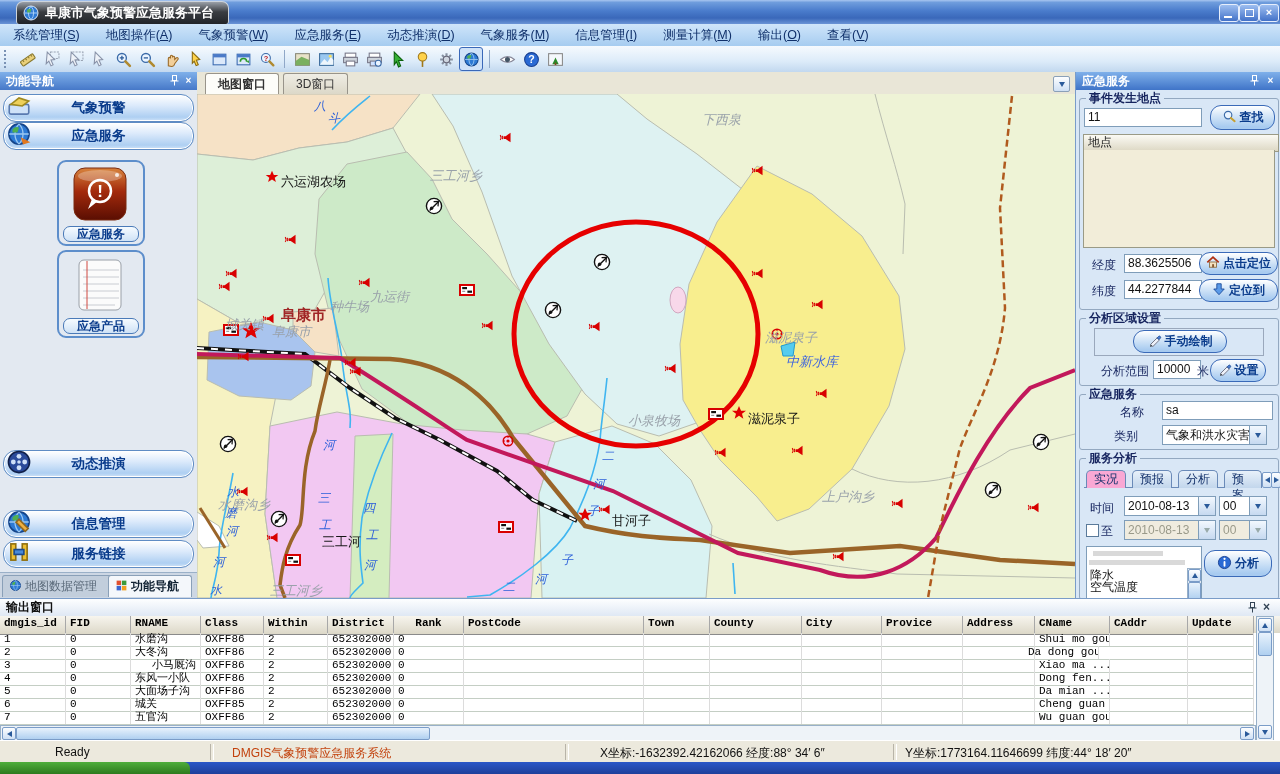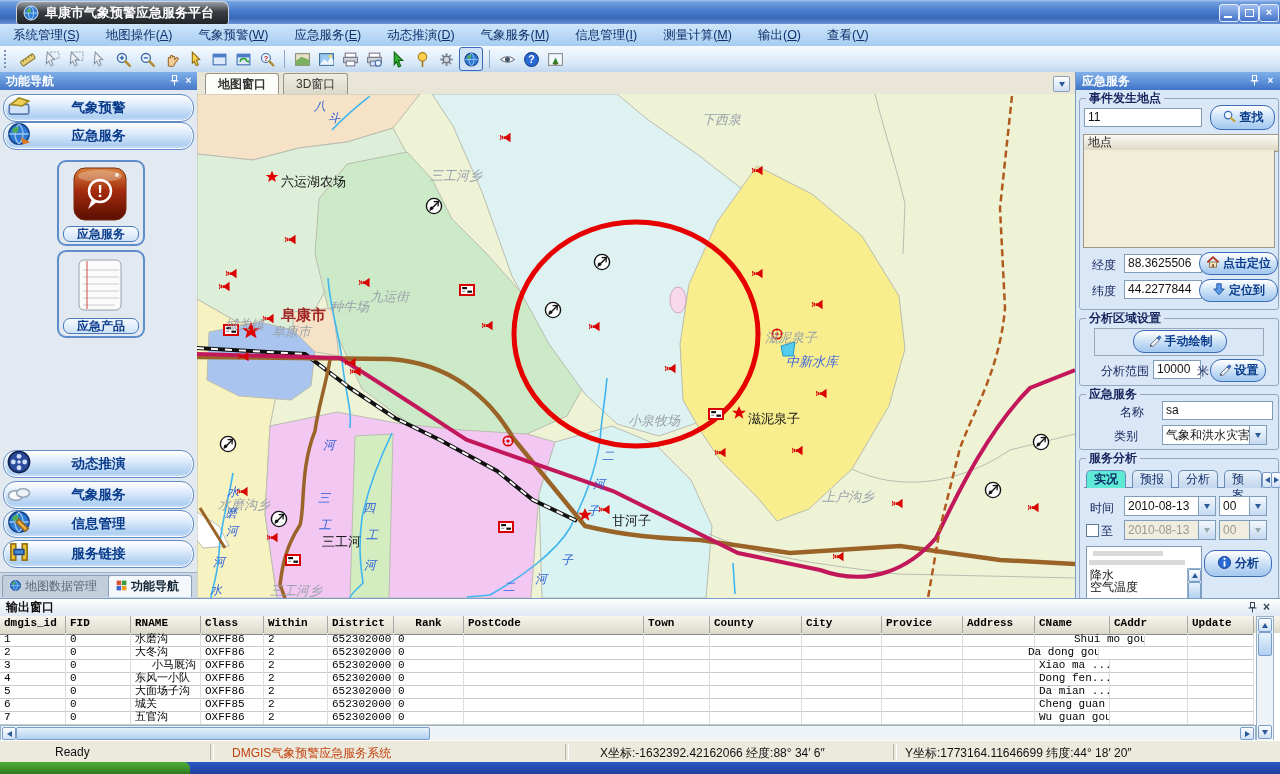--- a/index.html
+++ b/index.html
@@ -68,21 +68,21 @@
   .combo .ctext{position:absolute;left:3px;top:0;right:17px;line-height:18px;overflow:hidden;white-space:nowrap}
   .cbtn{position:absolute;right:0;top:0;bottom:0;width:16px;display:flex;align-items:center;justify-content:center;
     background:linear-gradient(#f2f8fe,#c6d9f0);border-left:1px solid #7f9db9}
   .combo.dis{background:#f0ecdf;color:#9a9a8a}
   .tri-d{width:0;height:0;border-left:3.5px solid transparent;border-right:3.5px solid transparent;border-top:5px solid #2a5a9a}
   .tri-u{width:0;height:0;border-left:3.5px solid transparent;border-right:3.5px solid transparent;border-bottom:5px solid #2a5a9a}
   .tri-l{width:0;height:0;border-top:3.5px solid transparent;border-bottom:3.5px solid transparent;border-right:5px solid #2a5a9a}
   .tri-r{width:0;height:0;border-top:3.5px solid transparent;border-bottom:3.5px solid transparent;border-left:5px solid #2a5a9a}
   .stab{position:absolute;top:0;height:17px;line-height:16px;padding:0 7px;font-size:12px;border:1px solid #6a8ab8;border-bottom:none;
     border-radius:5px 5px 0 0;background:linear-gradient(#e8f1fa,#c2d6ec);color:#12306a}
-  .stab.act{background:#5eead4;font-weight:bold}
+  .stab.act{background:#f9a8d4;font-weight:normal}
   .sbtnbox{display:flex;align-items:center;justify-content:center;background:linear-gradient(#fdfeff,#cfe0f4);
     border:1px solid #7a9cc8;border-radius:2px}
   .lbox{background:#fff;border:1px solid #7f9db9}
   .litem{padding:0 3px;line-height:12px;font-size:12px;color:#111}
   .smudge{background:#c4c4c4;opacity:.65}
   
   #out{left:0;top:598px;width:1280px;height:142px;background:#fff;border-top:1px solid #7a9cc8}
   #out-title{left:0;top:0;width:1280px;height:17px;background:linear-gradient(#fdfeff,#dfe8f4);
     border-bottom:1px solid #a0b8d0;font-weight:bold;color:#111;line-height:17px;padding-left:6px;font-size:12px}
   .thc{position:absolute;top:0;height:16px;border-right:1px solid #a8a8a8;border-bottom:1px solid #8a8a8a;
@@ -355,27 +355,20 @@
     <div class="navbar abs" style="top:378px">
       <span class="nic"><svg width="26" height="26" viewBox="0 0 16 16">
             <circle cx="8" cy="8" r="6.5" fill="#2a4a9a" stroke="#10204a"></circle>
             <circle cx="8" cy="4.5" r="1.5" fill="#cfe0f8"></circle>
             <circle cx="8" cy="11.5" r="1.5" fill="#cfe0f8"></circle>
             <circle cx="4.5" cy="8" r="1.5" fill="#cfe0f8"></circle>
             <circle cx="11.5" cy="8" r="1.5" fill="#cfe0f8"></circle>
             <circle cx="8" cy="8" r="1.1" fill="#cfe0f8"></circle>
           </svg></span>
       <span>动态推演</span>
-    </div>
-    <div class="navbar abs" style="top:409px">
-      <span class="nic"><svg width="26" height="26" viewBox="0 0 16 16">
-            <ellipse cx="6" cy="9.5" rx="4.5" ry="3" fill="#f8fafc" stroke="#98a8b8"></ellipse>
-            <ellipse cx="10.5" cy="8" rx="4" ry="2.6" fill="#eef2f6" stroke="#98a8b8"></ellipse>
-          </svg></span>
-      <span>气象服务</span>
     </div>
     <div class="navbar abs" style="top:438px">
       <span class="nic"><svg width="26" height="26" viewBox="0 0 16 16">
             <circle cx="8" cy="8" r="6.2" fill="#2e7ad4" stroke="#14448a"></circle>
             <path d="M2,8 h12 M8,1.8 a9,9 0 0 1 0,12.4 M8,1.8 a9,9 0 0 0 0,12.4" stroke="#9cc8f0" fill="none" stroke-width="0.8"></path>
             <path d="M4,5 q2,-2 4,-1 l-1,3 -3,0 Z" fill="#50b050"></path>
             <rect x="7.5" y="6.5" width="8" height="2.6" transform="rotate(45 8 7)" fill="#f0b040" stroke="#906820"></rect>
           </svg></span>
       <span>信息管理</span>
     </div>
@@ -761,21 +754,21 @@
         <div class="tcell" style="left: 201px; width: 54px;">OXFF86</div>
         <div class="tcell" style="left: 264px; width: 55px;">2</div>
         <div class="tcell" style="left: 328px; width: 57px;">652302000</div>
         <div class="tcell" style="left: 394px; width: 61px;">0</div>
         <div class="tcell" style="left: 464px; width: 171px;"></div>
         <div class="tcell" style="left: 644px; width: 57px;"></div>
         <div class="tcell" style="left: 710px; width: 83px;"></div>
         <div class="tcell" style="left: 802px; width: 71px;"></div>
         <div class="tcell" style="left: 882px; width: 72px;"></div>
         <div class="tcell" style="left: 963px; width: 63px;"></div>
-        <div class="tcell" style="left: 1035px; width: 66px; margin-left: 35px;">Shui mo gou</div>
+        <div class="tcell" style="left: 1035px; width: 66px;">Shui mo gou</div>
         <div class="tcell" style="left: 1110px; width: 69px;"></div>
         <div class="tcell" style="left: 1188px; width: 57px;"></div>
       </div>
       <div class="trow" style="top: 30px;">
         <div class="tcell" style="left: 0px; width: 57px;">2</div>
         <div class="tcell" style="left: 66px; width: 56px;">0</div>
         <div class="tcell" style="left: 131px; width: 61px;">大冬沟</div>
         <div class="tcell" style="left: 201px; width: 54px;">OXFF86</div>
         <div class="tcell" style="left: 264px; width: 55px;">2</div>
         <div class="tcell" style="left: 328px; width: 57px;">652302000</div>

